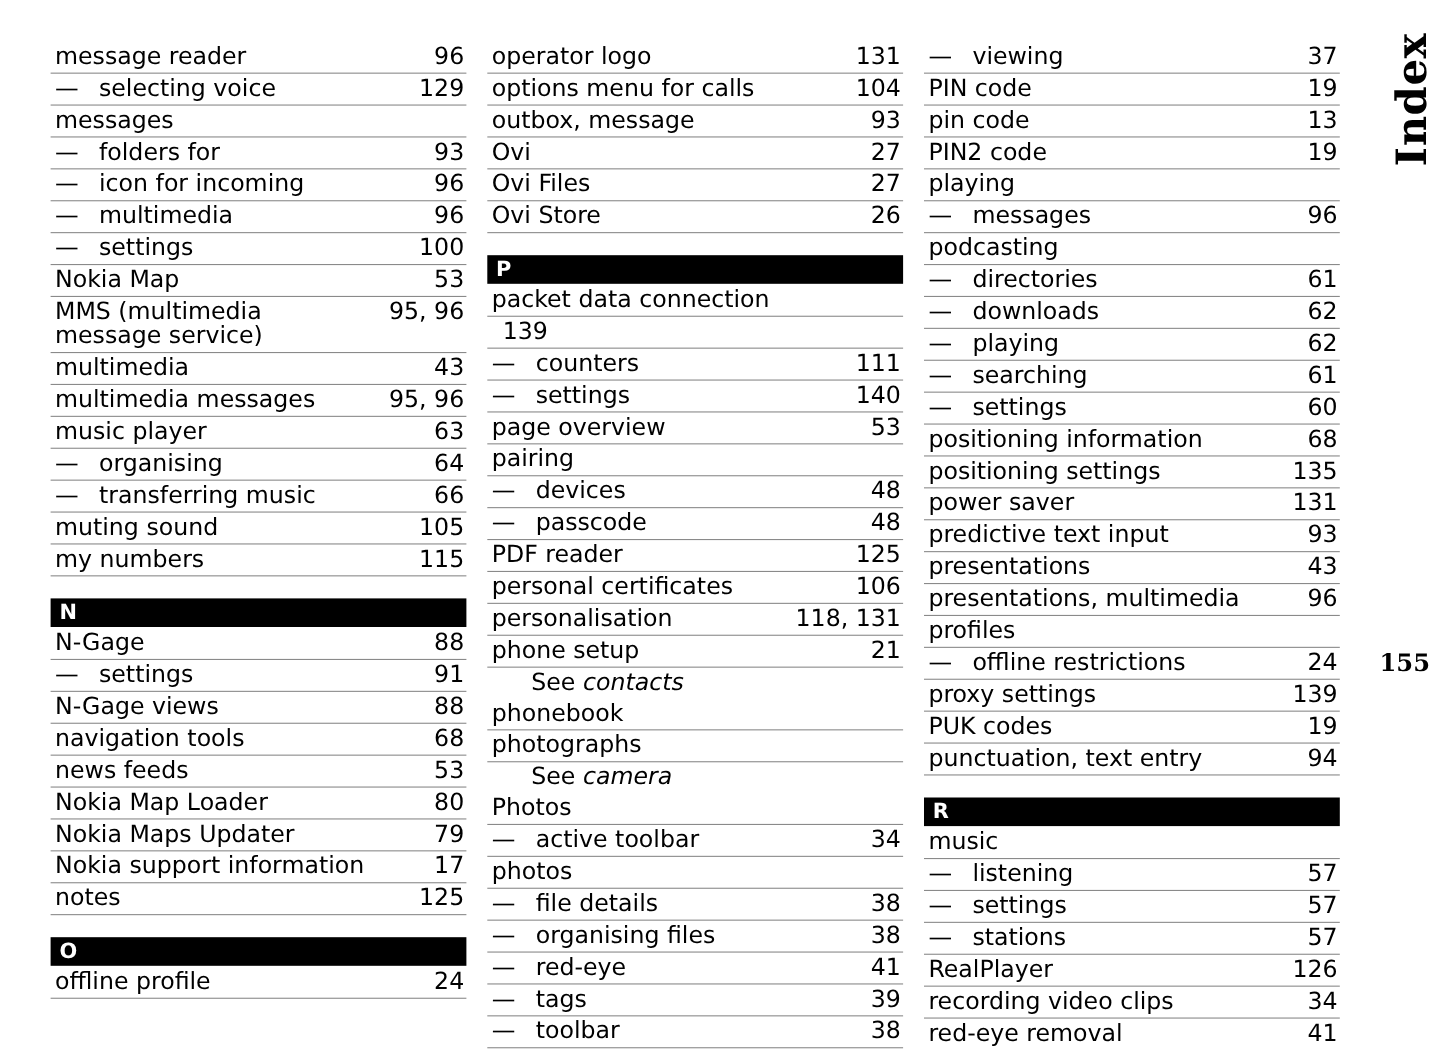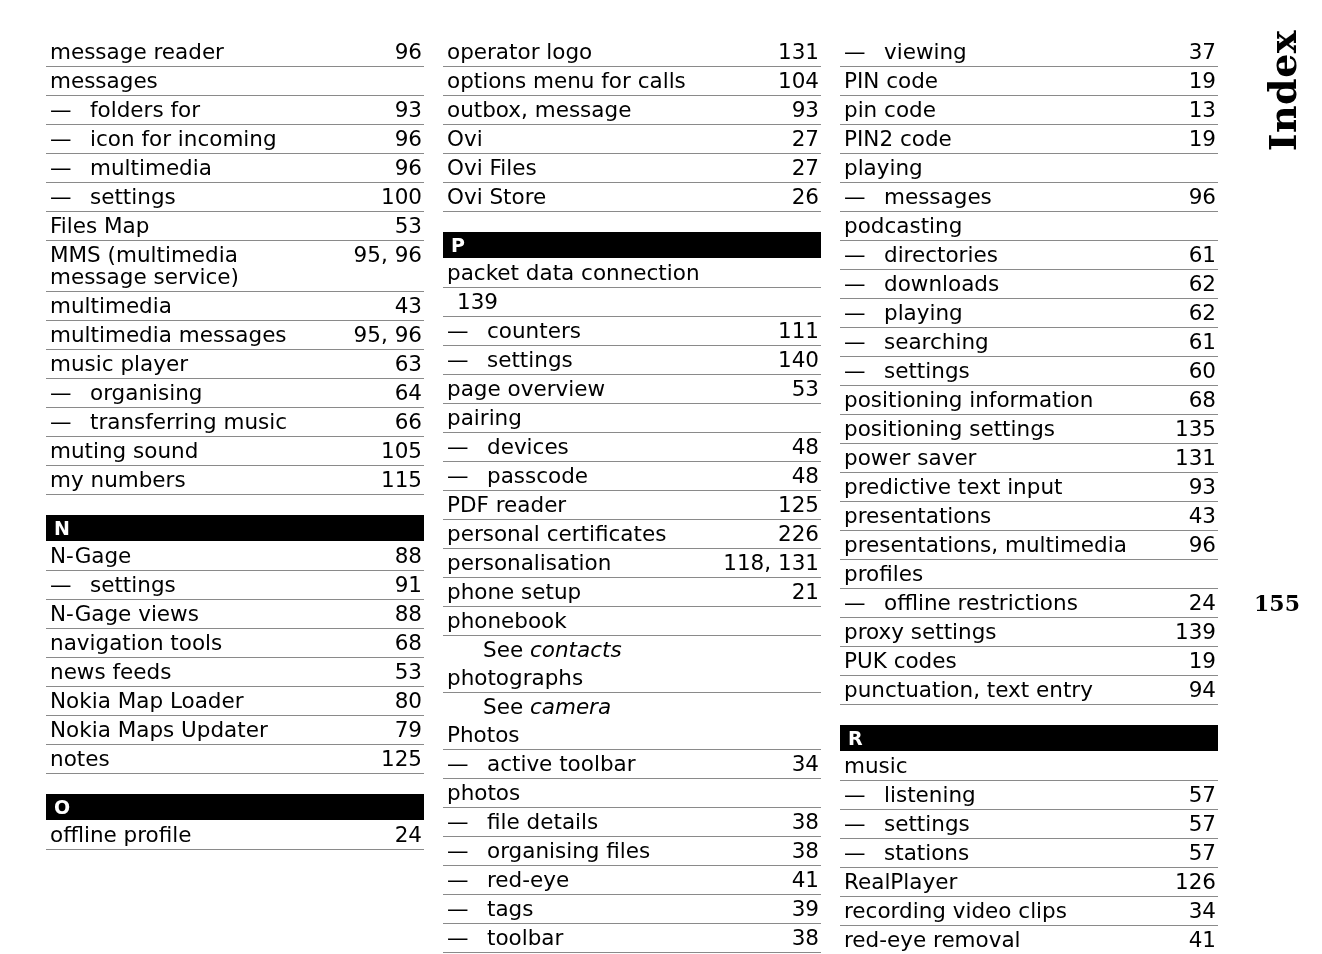--- a/index.html
+++ b/index.html
@@ -137,20 +137,24 @@
 <body>
 
 <div id="page">
 
   <div class="columns">
       <div class="column">
         <div class="entry">
           <span class="label">message reader</span>
           <span class="pages">96</span>
         </div>
+        <div class="entry sub">
+          <span class="label"><span class="dash">—</span><span>selecting voice</span></span>
+          <span class="pages">129</span>
+        </div>
         <div class="entry">
           <span class="label">messages</span>
           <span class="pages"></span>
         </div>
         <div class="entry sub">
           <span class="label"><span class="dash">—</span><span>folders for</span></span>
           <span class="pages">93</span>
         </div>
         <div class="entry sub">
           <span class="label"><span class="dash">—</span><span>icon for incoming</span></span>
@@ -158,21 +162,21 @@
         </div>
         <div class="entry sub">
           <span class="label"><span class="dash">—</span><span>multimedia</span></span>
           <span class="pages">96</span>
         </div>
         <div class="entry sub">
           <span class="label"><span class="dash">—</span><span>settings</span></span>
           <span class="pages">100</span>
         </div>
         <div class="entry">
-          <span class="label">Files Map</span>
+          <span class="label">Nokia Map</span>
           <span class="pages">53</span>
         </div>
         <div class="entry wrap">
           <span class="label">MMS (multimedia message service)</span>
           <span class="pages">95, 96</span>
         </div>
         <div class="entry">
           <span class="label">multimedia</span>
           <span class="pages">43</span>
         </div>
@@ -223,20 +227,24 @@
         </div>
         <div class="entry">
           <span class="label">Nokia Map Loader</span>
           <span class="pages">80</span>
         </div>
         <div class="entry">
           <span class="label">Nokia Maps Updater</span>
           <span class="pages">79</span>
         </div>
         <div class="entry">
+          <span class="label">Nokia support information</span>
+          <span class="pages">17</span>
+        </div>
+        <div class="entry">
           <span class="label">notes</span>
           <span class="pages">125</span>
         </div>
         <div class="section-bar">O</div>
         <div class="entry">
           <span class="label">offline profile</span>
           <span class="pages">24</span>
         </div>
       </div>
       <div class="column">
@@ -295,38 +303,38 @@
         <div class="entry sub">
           <span class="label"><span class="dash">—</span><span>passcode</span></span>
           <span class="pages">48</span>
         </div>
         <div class="entry">
           <span class="label">PDF reader</span>
           <span class="pages">125</span>
         </div>
         <div class="entry">
           <span class="label">personal certificates</span>
-          <span class="pages">226</span>
+          <span class="pages">106</span>
         </div>
         <div class="entry">
           <span class="label">personalisation</span>
           <span class="pages">118, 131</span>
         </div>
         <div class="entry">
           <span class="label">phone setup</span>
           <span class="pages">21</span>
         </div>
-        <div class="entry">
-          <span class="label">phonebook</span>
-          <span class="pages"></span>
-        </div>
         <div class="entry see no-rule">
           <span class="label"><span>See</span> <i>contacts</i></span>
         </div>
         <div class="entry">
+          <span class="label">phonebook</span>
+          <span class="pages"></span>
+        </div>
+        <div class="entry">
           <span class="label">photographs</span>
           <span class="pages"></span>
         </div>
         <div class="entry see no-rule">
           <span class="label"><span>See</span> <i>camera</i></span>
         </div>
         <div class="entry">
           <span class="label">Photos</span>
           <span class="pages"></span>
         </div>

